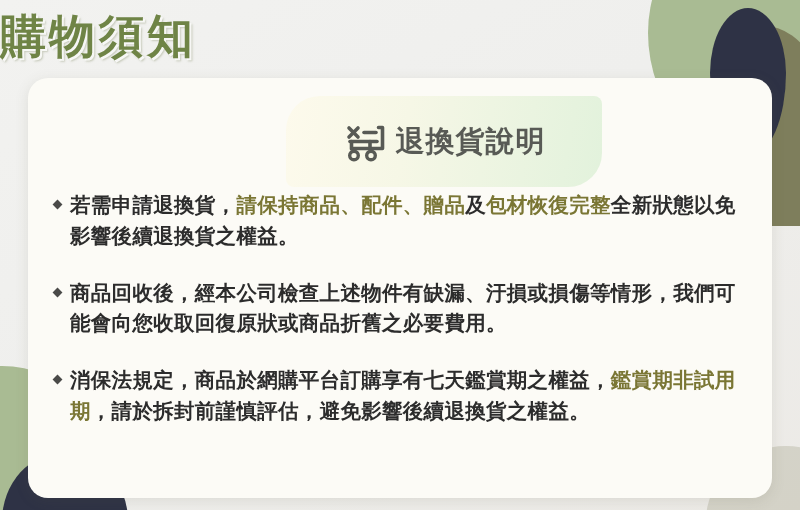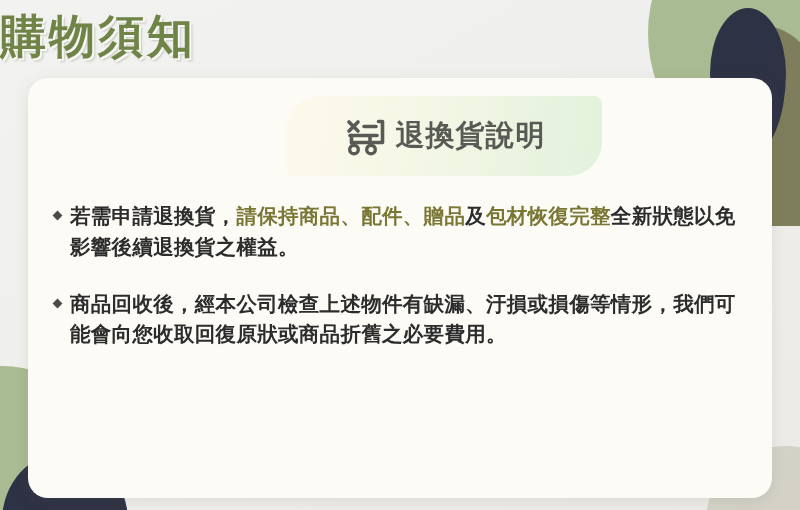--- a/index.html
+++ b/index.html
@@ -77,38 +77,38 @@
     border-radius:20px;
     box-shadow:0 3px 14px rgba(90,95,70,.13);
     z-index:3;
     overflow:hidden;
   }
 
   
   #subtitle-banner {
     position:absolute;
     left:258px; top:18px;
-    width:316px; height:80px;
+    width:316px; height:91px;
     background:linear-gradient(100deg,#fdfaec 0%,#f6f7e6 38%,#e2f2dc 100%);
     border-radius:34px 8px 34px 8px;
     display:flex; align-items:center; justify-content:center;
     gap:7px;
   }
   #cart-x-icon { width:46px; height:42px; display:block; flex:0 0 auto; margin-top:2px; }
   #subtitle-text {
     font-size:29px; font-weight:bold;
     color:#585a55;
     letter-spacing:1px;
     white-space:nowrap;
   }
 
   
   #notice-list {
     position:absolute;
-    left:26px; top:123px;
+    left:26px; top:112px;
     width:700px;
   }
   .notice-item {
     display:flex;
     align-items:flex-start;
     margin-bottom:26px;
   }
   .notice-item:last-child { margin-bottom:0; }
   .bullet-diamond {
     flex:0 0 auto;
@@ -161,16 +161,20 @@
 
     <div id="notice-list">
         <div class="notice-item">
           <span class="bullet-diamond"></span>
           <div class="notice-text"><span>若需申請退換貨，</span><span class="hl">請保持商品、配件、贈品</span><span>及</span><span class="hl">包材恢復完整</span><span>全新狀態以免影響後續退換貨之權益。</span></div>
         </div>
         <div class="notice-item">
           <span class="bullet-diamond"></span>
           <div class="notice-text"><span>商品回收後，經本公司檢查上述物件有缺漏、汙損或損傷等情形，我們可能會向您收取回復原狀或商品折舊之必要費用。</span></div>
         </div>
+        <div class="notice-item">
+          <span class="bullet-diamond"></span>
+          <div class="notice-text"><span>消保法規定，商品於網購平台訂購享有七天鑑賞期之權益，</span><span class="hl">鑑賞期非試用期</span><span>，請於拆封前謹慎評估，避免影響後續退換貨之權益。</span></div>
+        </div>
       </div>
 
   </div>
 </div>
 
 </body></html>

